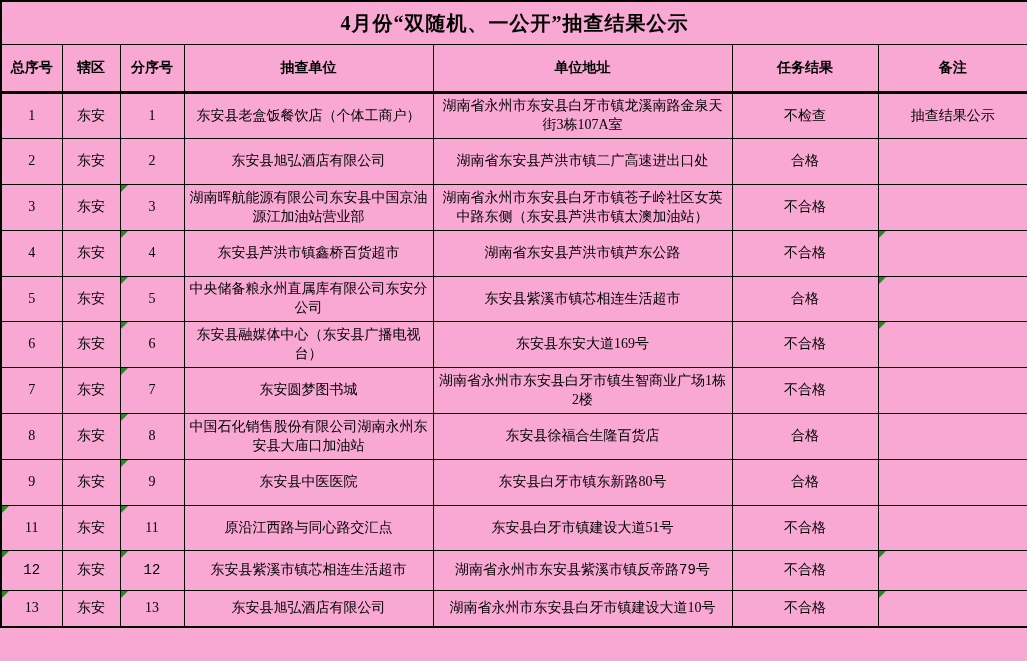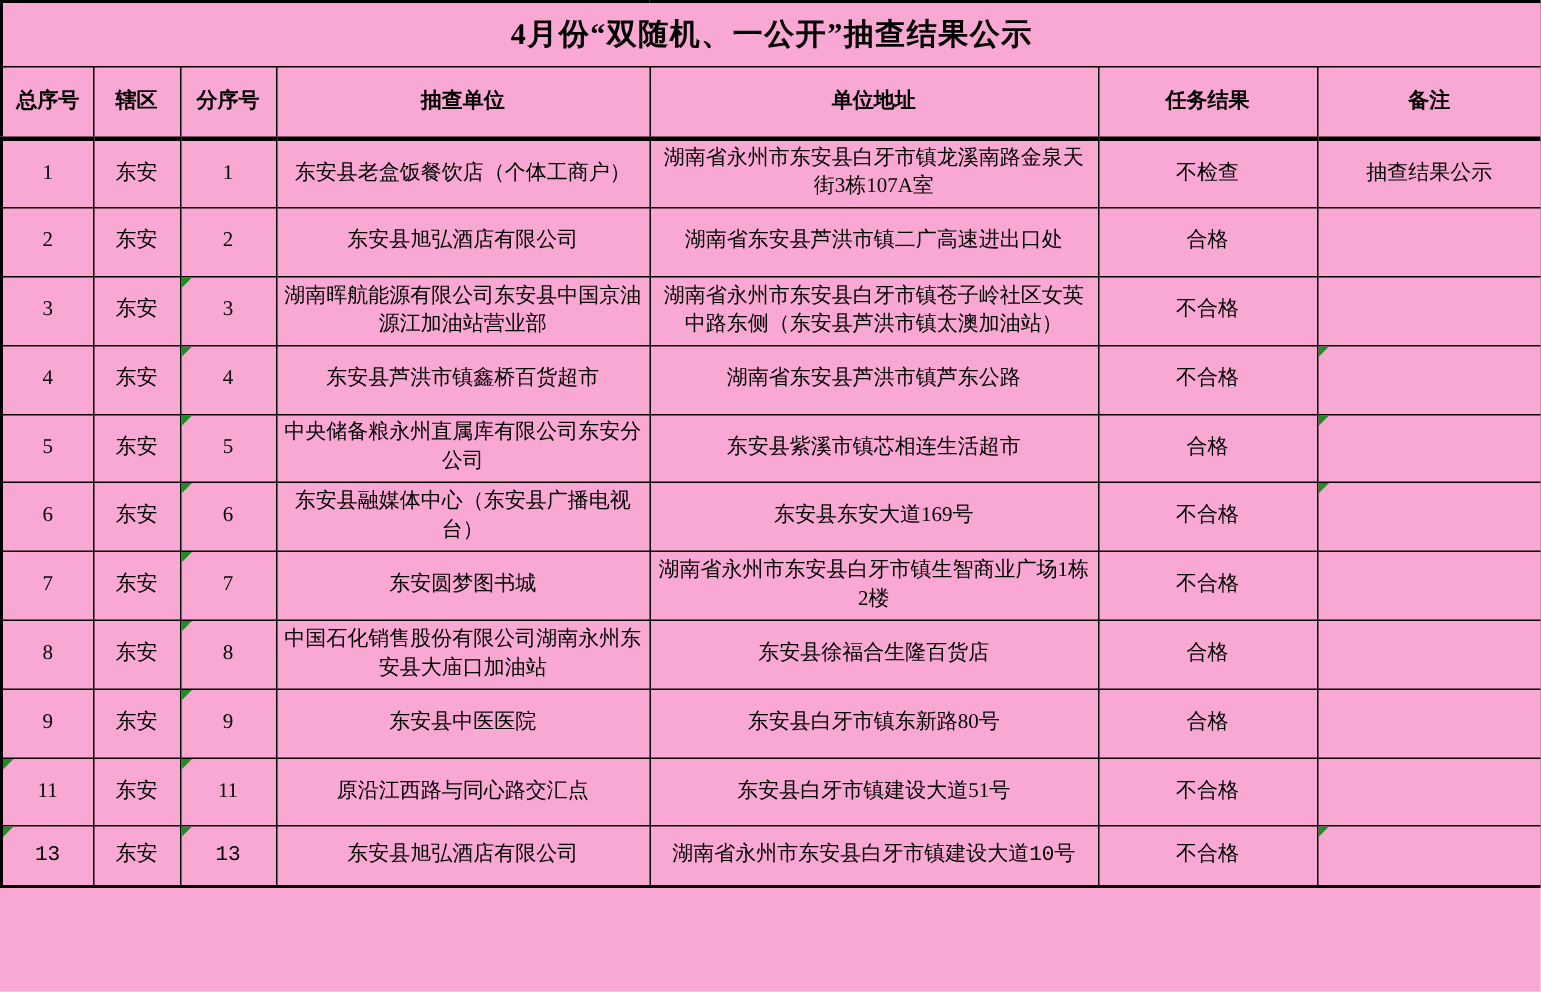--- a/index.html
+++ b/index.html
@@ -187,20 +187,29 @@
         <tr>
     <td><span class="tri"></span><span class="val">11</span></td>
     <td><span class="val">东安</span></td>
     <td><span class="tri"></span><span class="val">11</span></td>
     <td><span class="val">原沿江西路与同心路交汇点</span></td>
     <td><span class="val">东安县白牙市镇建设大道51号</span></td>
     <td><span class="val">不合格</span></td>
     <td><span class="val"></span></td>
   </tr>
         <tr>
+    <td><span class="tri"></span><span class="val">12</span></td>
+    <td><span class="val">东安</span></td>
+    <td><span class="tri"></span><span class="val">12</span></td>
+    <td><span class="val">东安县紫溪市镇芯相连生活超市</span></td>
+    <td><span class="val">湖南省永州市东安县紫溪市镇反帝路79号</span></td>
+    <td><span class="val">不合格</span></td>
+    <td><span class="tri"></span><span class="val"></span></td>
+  </tr>
+        <tr>
     <td><span class="tri"></span><span class="val">13</span></td>
     <td><span class="val">东安</span></td>
     <td><span class="tri"></span><span class="val">13</span></td>
     <td><span class="val">东安县旭弘酒店有限公司</span></td>
     <td><span class="val">湖南省永州市东安县白牙市镇建设大道10号</span></td>
     <td><span class="val">不合格</span></td>
     <td><span class="tri"></span><span class="val"></span></td>
   </tr>
       </tbody>
   </table>

